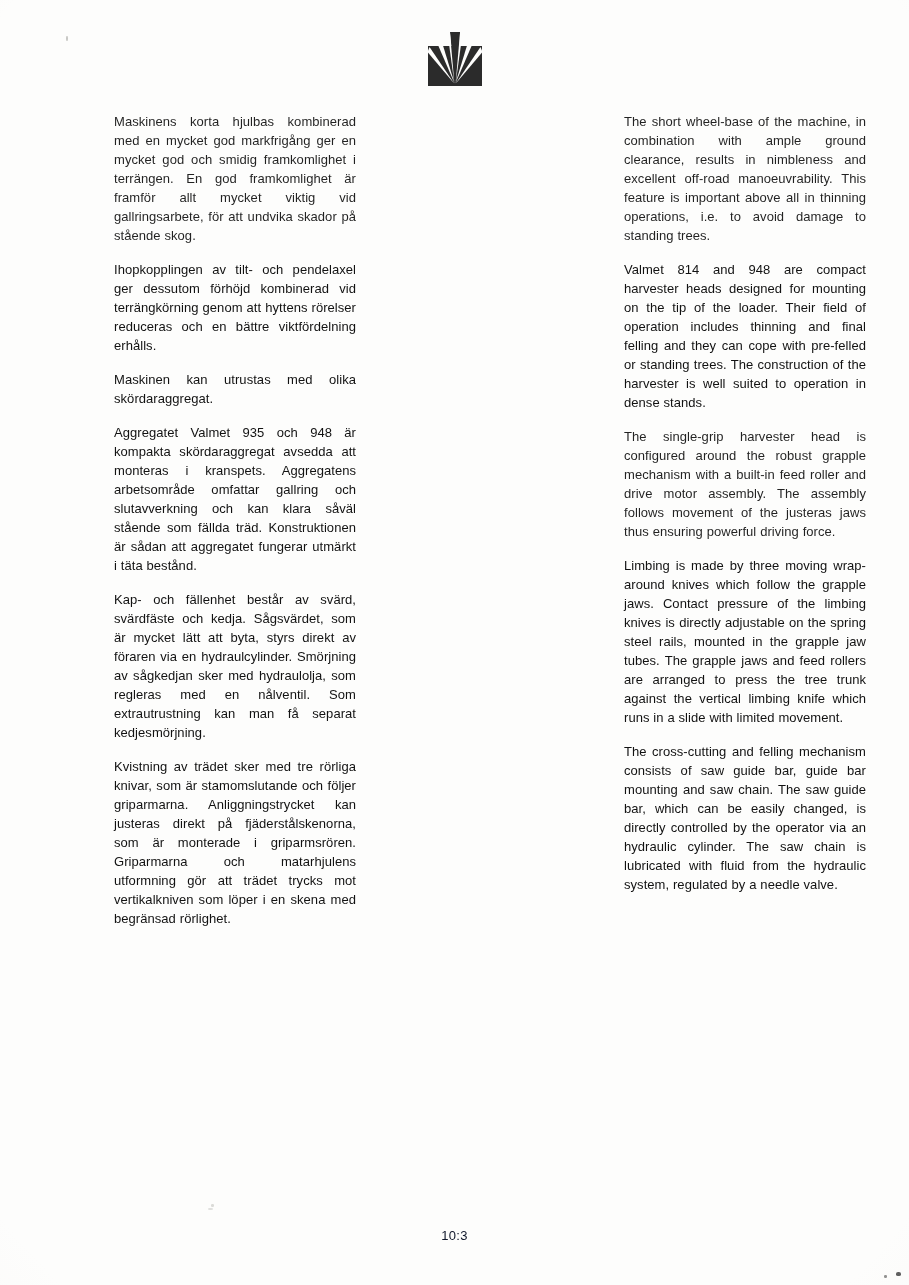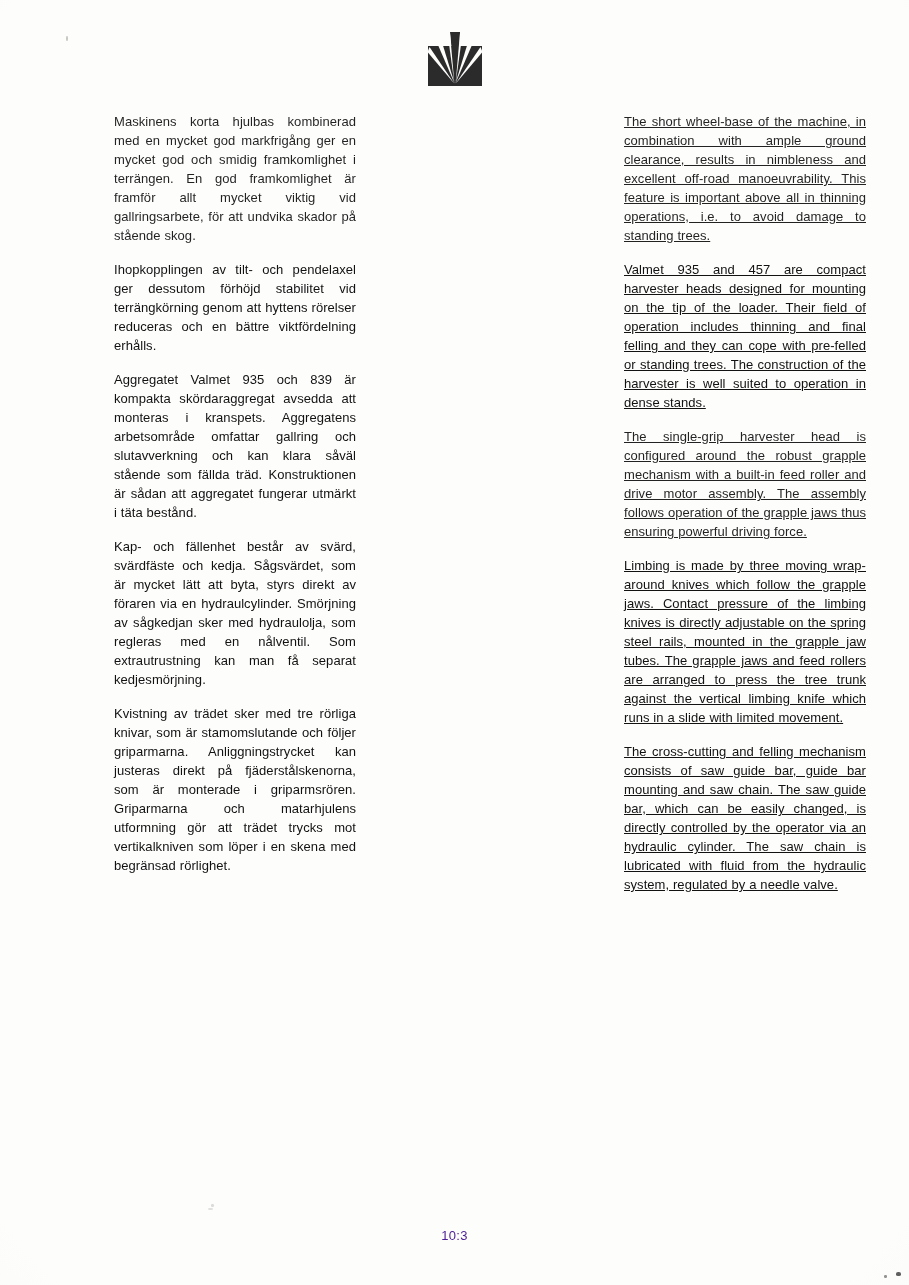--- a/index.html
+++ b/index.html
@@ -53,41 +53,41 @@
     width: 242px;
     text-align: justify;
     color: #121212;
     font-size: 13.0px;
     line-height: 19.0px;
     letter-spacing: 0.05px;
     word-spacing: 0.2px;
     -webkit-font-smoothing: antialiased;
   }
   #col-sv { left: 114px; }
-  #col-en { left: 624px; text-decoration: underline; }
+  #col-en { left: 624px; }
 
   .column p {
     margin: 0 0 15px 0;
     text-align: justify;
     text-justify: inter-word;
   }
   .column p:last-child { margin-bottom: 0; }
 
   
   .faded { opacity: 0.93; }
 
   
   #page-number {
     position: absolute;
     left: 0;
     top: 1228px;
     width: 909px;
     text-align: center;
     font-size: 13px;
-    color: #4c1d95;
+    color: #0f172a;
     letter-spacing: 0.3px;
   }
 
   
   .speck {
     position: absolute;
     background: #9a9a96;
     border-radius: 40%;
     pointer-events: none;
   }
@@ -115,30 +115,31 @@
         <path d="M12.5 11.5 L17.0 9.0 L30.6 53.6 Z" fill="#fdfdfc"></path>
         <path d="M45.0 9.0 L49.5 11.5 L31.4 53.6 Z" fill="#fdfdfc"></path>
         <path d="M3.5 22.0 L5.5 17.0 L30.4 53.8 Z" fill="#fdfdfc"></path>
         <path d="M56.5 17.0 L58.5 22.0 L31.6 53.8 Z" fill="#fdfdfc"></path>
       </svg>
     </span>
   </div>
 
   <div class="column" id="col-sv">
     <p class="faded">Maskinens korta hjulbas kombinerad med en mycket god markfrigång ger en mycket god och smidig framkomlighet i terrängen. En god framkomlighet är framför allt mycket viktig vid gallringsarbete, för att undvika skador på stående skog.</p>
-    <p>Ihopkopplingen av tilt- och pendelaxel ger dessutom förhöjd stabilitet vid terrängkörning genom att hyttens rörelser reduceras och en bättre viktfördelning erhålls.</p>
-    <p>Aggregatet Valmet 935 och 839 är kompakta skördaraggregat avsedda att monteras i kranspets. Aggregatens arbetsområde omfattar gallring och slutavverkning och kan klara såväl stående som fällda träd. Konstruktionen är sådan att aggregatet fungerar utmärkt i täta bestånd.</p>
+    <p>Ihopkopplingen av tilt- och pendelaxel ger dessutom förhöjd kombinerad vid terrängkörning genom att hyttens rörelser reduceras och en bättre viktfördelning erhålls.</p>
+    <p>Maskinen kan utrustas med olika skördaraggregat.</p>
+    <p>Aggregatet Valmet 935 och 948 är kompakta skördaraggregat avsedda att monteras i kranspets. Aggregatens arbetsområde omfattar gallring och slutavverkning och kan klara såväl stående som fällda träd. Konstruktionen är sådan att aggregatet fungerar utmärkt i täta bestånd.</p>
     <p>Kap- och fällenhet består av svärd, svärdfäste och kedja. Sågsvärdet, som är mycket lätt att byta, styrs direkt av föraren via en hydraulcylinder. Smörjning av sågkedjan sker med hydraulolja, som regleras med en nålventil. Som extrautrustning kan man få separat kedjesmörjning.</p>
     <p>Kvistning av trädet sker med tre rörliga knivar, som är stamomslutande och följer griparmarna. Anliggningstrycket kan justeras direkt på fjäderstålskenorna, som är monterade i griparmsrören. Griparmarna och matarhjulens utformning gör att trädet trycks mot vertikalkniven som löper i en skena med begränsad rörlighet.</p>
   </div>
 
   <div class="column" id="col-en">
     <p class="faded">The short wheel-base of the machine, in combination with ample ground clearance, results in nimbleness and excellent off-road manoeuvrability. This feature is important above all in thinning operations, i.e. to avoid damage to standing trees.</p>
-    <p>Valmet 935 and 457 are compact harvester heads designed for mounting on the tip of the loader. Their field of operation includes thinning and final felling and they can cope with pre-felled or standing trees. The construction of the harvester is well suited to operation in dense stands.</p>
-    <p class="faded">The single-grip harvester head is configured around the robust grapple mechanism with a built-in feed roller and drive motor assembly. The assembly follows operation of the grapple jaws thus ensuring powerful driving force.</p>
+    <p>Valmet 814 and 948 are compact harvester heads designed for mounting on the tip of the loader. Their field of operation includes thinning and final felling and they can cope with pre-felled or standing trees. The construction of the harvester is well suited to operation in dense stands.</p>
+    <p class="faded">The single-grip harvester head is configured around the robust grapple mechanism with a built-in feed roller and drive motor assembly. The assembly follows movement of the justeras jaws thus ensuring powerful driving force.</p>
     <p>Limbing is made by three moving wrap-around knives which follow the grapple jaws. Contact pressure of the limbing knives is directly adjustable on the spring steel rails, mounted in the grapple jaw tubes. The grapple jaws and feed rollers are arranged to press the tree trunk against the vertical limbing knife which runs in a slide with limited movement.</p>
     <p>The cross-cutting and felling mechanism consists of saw guide bar, guide bar mounting and saw chain. The saw guide bar, which can be easily changed, is directly controlled by the operator via an hydraulic cylinder. The saw chain is lubricated with fluid from the hydraulic system, regulated by a needle valve.</p>
   </div>
 
   <div id="page-number">10:3</div>
 
   <div class="speck" id="speck-1"></div>
   <div class="speck" id="speck-2"></div>
   <div class="speck" id="speck-3"></div>
   <div class="speck" id="speck-4"></div>

